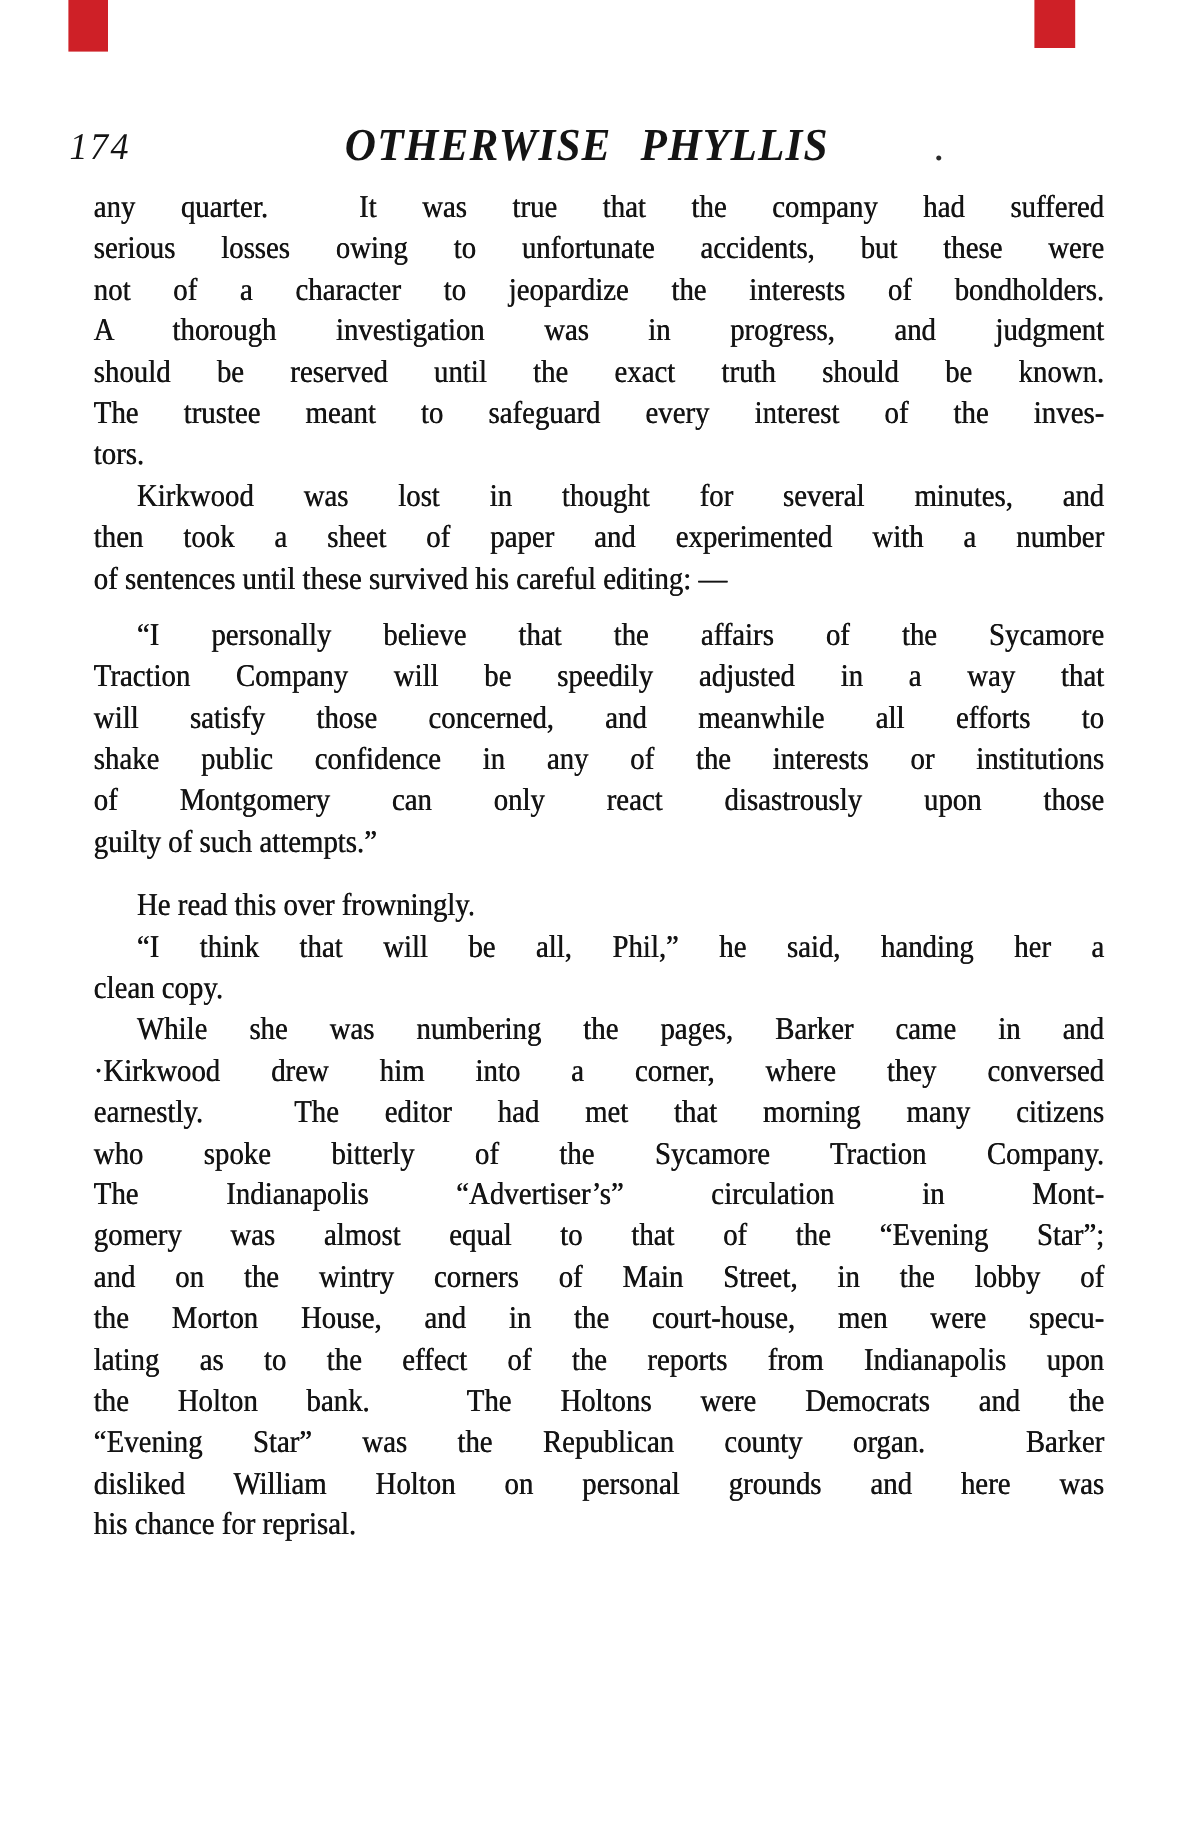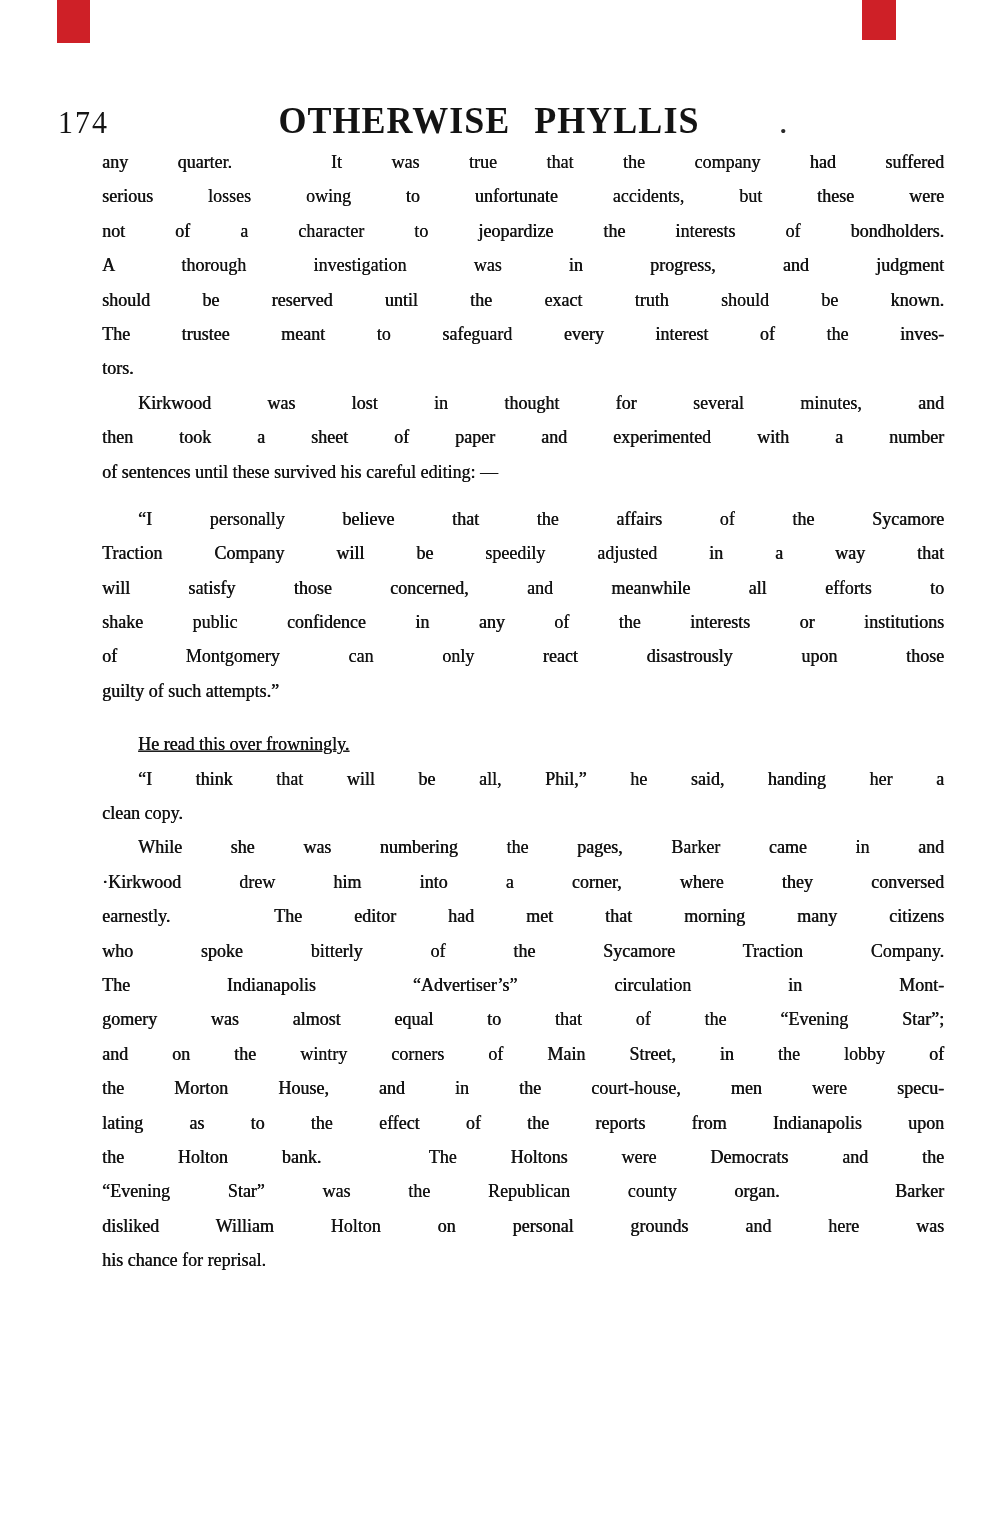--- a/index.html
+++ b/index.html
@@ -24,20 +24,21 @@
   .red-mark.left  { left: 57px;  width: 33px; height: 43px; }
   .red-mark.right { left: 862px; width: 34px; height: 40px; }
 
   
   .header {
     position: absolute;
     top: 98px;
     left: 0;
     width: 100%;
     height: 42px;
+    font-style: italic;
   }
   .pagenum {
     position: absolute;
     left: 58px;
     top: 7px;
     font-size: 30px;
     letter-spacing: 2px;
     transform: scaleY(1.05);
     transform-origin: left top;
   }
@@ -61,40 +62,39 @@
     top: 12px;
     font-size: 26px;
     font-weight: bold;
     color: #2a2a2a;
   }
 
   
   .text-block {
     position: absolute;
     left: 78px;
-    top: 144px;
+    top: 156px;
     width: 842px;
-    font-size: 18px;
+    font-size: 24px;
     line-height: 34.4px;
-    margin-left: 24px;
   }
   .para { margin: 0; }
   .line {
     height: 34.4px;
     text-shadow: 0.4px 0 0 currentColor; 
     transform: scaleY(1.10);
     transform-origin: left center;
   }
   .line.just {
     text-align: justify;
     text-align-last: justify;
   }
   .line.indent { text-indent: 36px; }
   .para.gap-quote { margin-top: 13px; }
-  .para.gap-after-quote { margin-top: 19px; text-decoration: underline; }
+  .para.gap-after-quote { margin-top: 19px; }
 </style>
 </head>
 <body>
 
 <div class="page">
 
   <div class="red-mark left" style="background: rgb(206, 32, 39);"></div>
   <div class="red-mark right" style="background: rgb(206, 32, 39);"></div>
 
   <div class="header">

